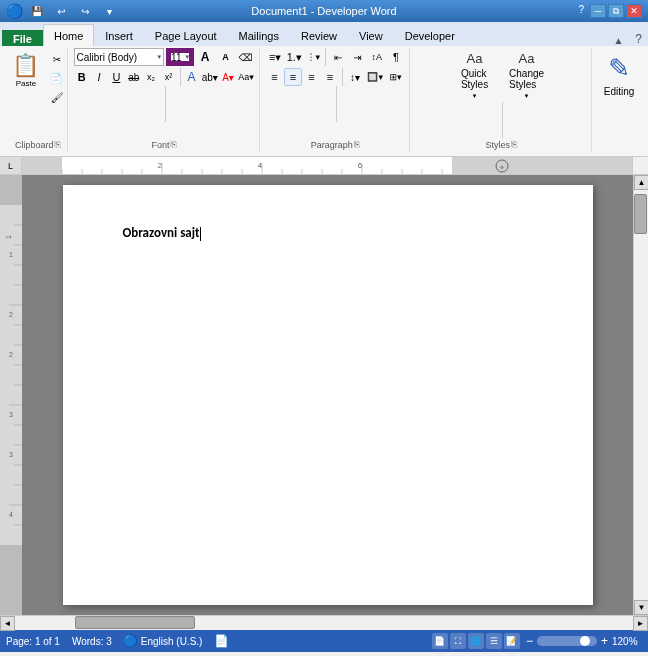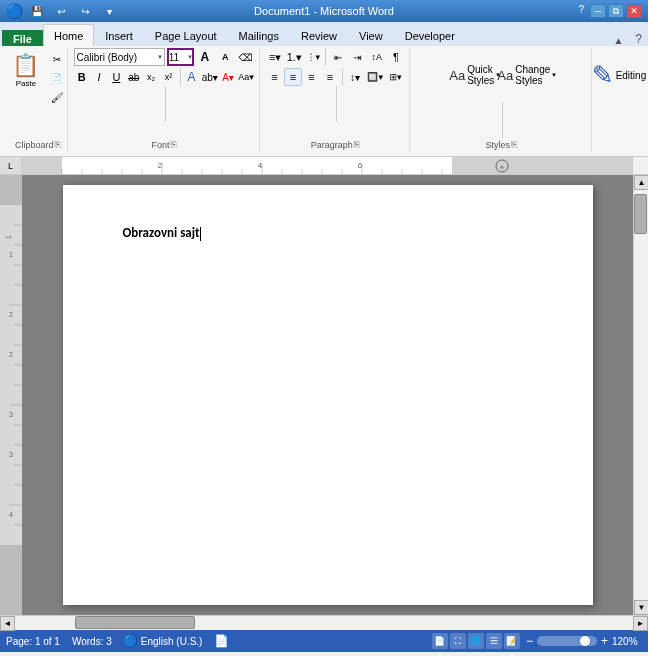--- a/index.html
+++ b/index.html
@@ -36,38 +36,38 @@
     .ribbon-content { background: #f5f5f5; padding: 2px 4px 4px 4px; display: flex; align-items: stretch; gap: 2px; border-bottom: 1px solid #ccc; }
 
     .ribbon-group {
       display: flex; flex-direction: column; align-items: center;
       border-right: 1px solid #ddd; padding: 0 4px 0 4px; min-width: 40px;
     }
     .ribbon-group:last-child { border-right: none; }
 
     
     .big-btn {
-      display: flex; align-items: center; justify-content: center;
+      display: flex; flex-direction: column; align-items: center; justify-content: center;
       width: 44px; height: 54px; cursor: pointer; border: 1px solid transparent;
       border-radius: 2px; font-size: 9px; gap: 2px;
     }
 
     
     .sm-btn {
       display: flex; align-items: center; justify-content: center;
       width: 22px; height: 18px; cursor: pointer; border: 1px solid transparent;
       border-radius: 2px; font-size: 10px;
     }
     .font-combo {
       height: 18px; width: 110px; font-size: 10px; border: 1px solid #b0b0b0;
       padding: 0 2px; background: white; display: flex; align-items: center;
       justify-content: space-between; cursor: pointer;
     }
     .size-combo {
-      height: 18px; width: 32px; font-size: 10px; border: 2px solid #701a75;
+      height: 18px; width: 32px; font-size: 10px; border: 5px solid #701a75;
       padding: 0 0; background: white; display: flex; align-items: center;
       justify-content: space-between; cursor: pointer;
     }
 
     
     .ruler-area { display: flex; height: 18px; background: #f0f0f0; border-bottom: 1px solid #ccc; }
     .ruler-side { width: 22px; background: #ddd; border-right: 1px solid #ccc; flex-shrink: 0; display: flex; align-items: center; justify-content: center; }
     .ruler { flex: 1; background: white; position: relative; overflow: hidden; border-right: 1px solid #ccc; }
     .ruler-scroll { width: 15px; background: #f0f0f0; }
 
@@ -135,21 +135,21 @@
 <div class="title-bar">
   <div class="title-bar-left">
 
     <span style="font-size:14px;">🔵</span>
 
     <span class="qa-btn" title="Save">💾</span>
     <span class="qa-btn" title="Undo">↩</span>
     <span class="qa-btn" title="Redo">↪</span>
     <span class="qa-btn">▾</span>
   </div>
-  <span style="position:absolute;left:0;right:0;text-align:center;font-size:11px;color:white;pointer-events:none;">Document1 - Microsoft Word</span>
+  <span style="position:absolute;left:0;right:0;text-align:center;font-size:11px;color:white;pointer-events:none;">Document1 - Developer Word</span>
   <div class="title-bar-controls">
     <span style="font-size:10px;color:white;margin-right:4px;">?</span>
     <div class="title-btn">─</div>
     <div class="title-btn restore">⧉</div>
     <div class="title-btn close">✕</div>
   </div>
 </div>
 
 <div class="tab-row">
   <div class="ribbon-tab file">File</div>

